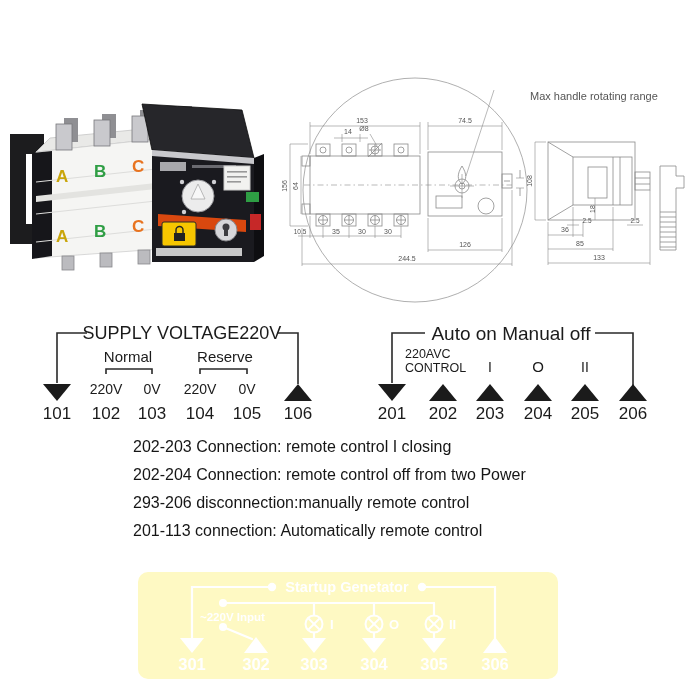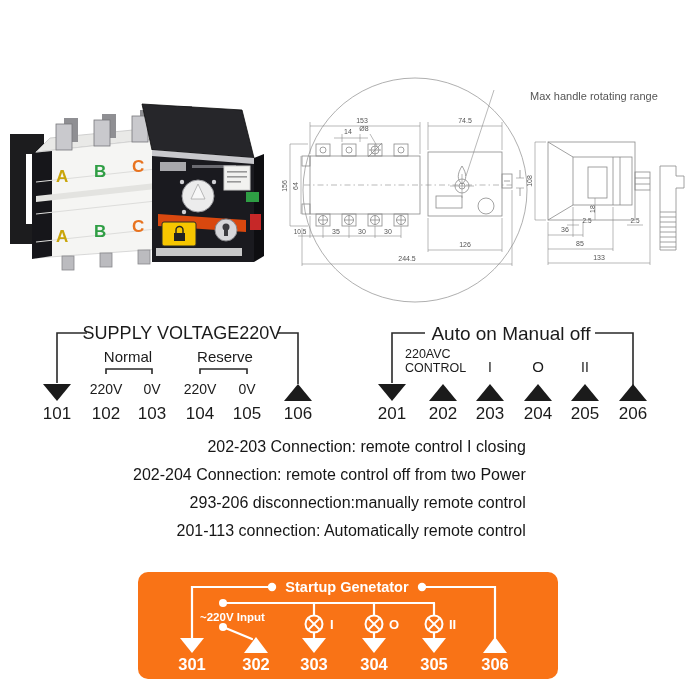--- a/index.html
+++ b/index.html
@@ -2,21 +2,21 @@
 <html><head>
 <meta charset="utf-8">
 <style>
   html,body{margin:0;padding:0;}
   body{width:690px;height:690px;background:#ffffff;position:relative;overflow:hidden;
        font-family:"Liberation Sans", sans-serif;color:#1b1b1b;}
   .abs{position:absolute;}
   svg text{font-family:"Liberation Sans", sans-serif;}
   .note-line{font-size:16px;line-height:28px;white-space:nowrap;color:#161616;}
   .tiny-note{font-size:11px;color:#555;line-height:9px;padding-left:46px;}
-  .panel{background:#f97316;border-radius:10px;}
+  .panel{background:#fef9c3;border-radius:10px;}
 </style>
 </head>
 <body>
 
 <div class="abs" style="left:2px;top:96px;width:288px;height:202px;">
 <svg width="288" height="202" viewBox="0 0 288 202">
 
   <path d="M8,38 h34 v20 h-18 v70 h18 v20 h-34 z" fill="#1c1c1e"></path>
 
   <g>
@@ -319,21 +319,21 @@
     <text x="27" y="107">201</text>
     <text x="78" y="107">202</text>
     <text x="125" y="107">203</text>
     <text x="173" y="107">204</text>
     <text x="220" y="107">205</text>
     <text x="268" y="107">206</text>
   </g>
 </svg>
 </div>
 
-<div class="abs" style="left:133px;top:433px;text-align:right;">
+<div class="abs" style="left:133px;top:433px;">
   <div class="note-line">202-203 Connection: remote control I closing</div>
   <div class="note-line">202-204 Connection: remote control off from two Power</div>
   <div class="note-line">293-206 disconnection:manually remote control</div>
   <div class="note-line">201-113 connection: Automatically remote control</div>
 </div>
 
 <div class="abs panel" style="left:138px;top:572px;width:420px;height:107px;">
 <svg width="420" height="107" viewBox="0 0 420 107">
   <g stroke="#ffffff" stroke-width="2.2" fill="none" stroke-linecap="round">
     <polyline points="54,66 54,15 130,15"></polyline>

